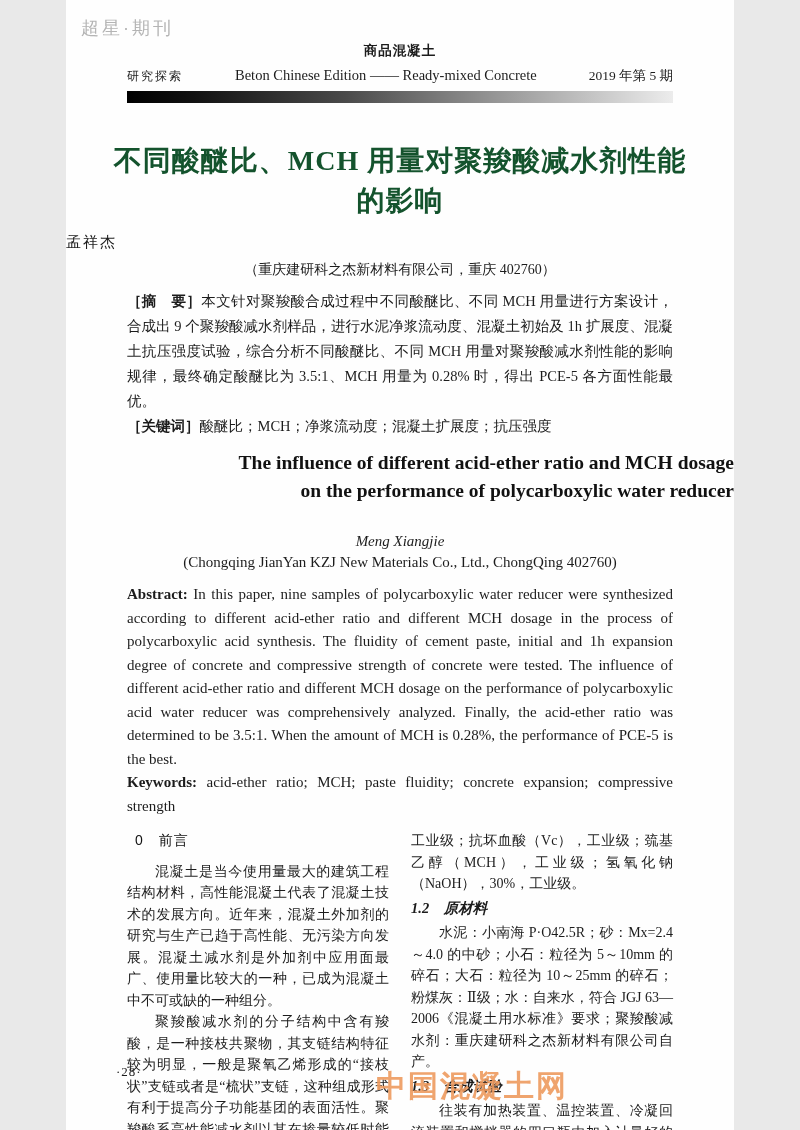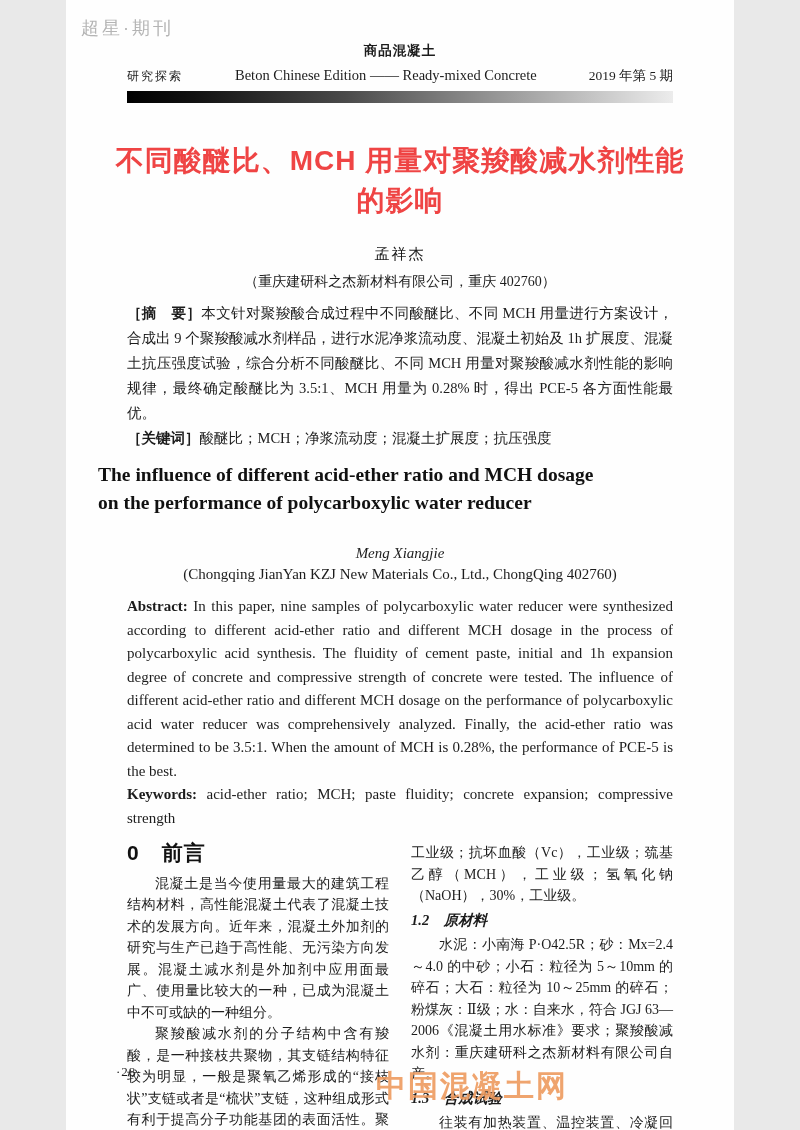--- a/index.html
+++ b/index.html
@@ -20,39 +20,39 @@
   .header{margin:42px 61px 0 61px;}
   .h-journal-cn{text-align:center;font-size:13.5px;font-weight:600;letter-spacing:1px;}
   .h-row{display:flex;justify-content:space-between;align-items:baseline;margin-top:7px;}
   .h-section{font-size:12px;letter-spacing:2px;}
   .h-journal-en{font-size:14.5px;}
   .h-issue{font-size:13.5px;}
   .h-bar{height:12px;margin-top:6px;
     background:linear-gradient(90deg,#000 0%,#111 12%,#4a4a4a 40%,#8f8f8f 65%,#c4c4c4 85%,#ececec 100%);}
   .title-cn{
     margin:38px 40px 0 40px;text-align:center;
-    font-family:Liberation Sans, sans-serif;
-    font-size:28px;font-weight:700;letter-spacing:1px;line-height:40px;color:#ef4444;
+    font-family:Liberation Serif, serif;
+    font-size:28px;font-weight:700;letter-spacing:1px;line-height:40px;color:#14532d;
   }
-  .author-cn{margin-top:24px;text-align:center;font-size:15px;letter-spacing:2px;}
+  .author-cn{margin-top:12px;font-size:15px;letter-spacing:2px;}
   .affil-cn{margin-top:9px;text-align:center;font-size:14px;}
   .abstract-cn{margin:10px 61px 0 61px;font-size:14.5px;line-height:25px;text-align:justify;}
   .abstract-cn .lbl,.keywords-cn .lbl{font-family:"Liberation Sans","DejaVu Sans",sans-serif;font-weight:700;}
   .keywords-cn{margin:0 61px 0 61px;font-size:14.5px;line-height:25px;text-align:justify;}
-  .title-en{margin:10px 0 16px 0;text-align:left;font-size:19.5px;font-weight:700;line-height:28px;color:#111;padding-left:32px;}
+  .title-en{margin:10px 0 16px 0;text-align:right;font-size:19.5px;font-weight:700;line-height:28px;color:#111;padding-left:32px;}
   .author-en{margin-top:28px;text-align:center;font-size:15px;font-style:italic;}
   .affil-en{margin-top:4px;text-align:center;font-size:15px;}
   .abstract-en{margin:12px 61px 0 61px;font-size:15px;line-height:23.5px;text-align:justify;}
   .abstract-en .lbl,.keywords-en .lbl{font-weight:700;}
   .keywords-en{margin:0 61px 0 61px;font-size:15px;line-height:23.5px;text-align:justify;}
   .columns{margin:12px 61px 0 61px;display:flex;gap:22px;}
   .col{flex:1;min-width:0;font-size:14px;line-height:21.5px;text-align:justify;}
   .col h2{
     font-family:"Liberation Sans","DejaVu Sans",sans-serif;
-    font-size:21px;font-weight:700;margin:0 0 9px 0;letter-spacing:1px;color:#111;
+    font-size:14px;font-weight:400;margin:0 0 9px 8px;letter-spacing:1px;color:#111;
   }
   .col h2.later{margin-top:10px;}
   .col h3{font-size:14.5px;font-style:italic;font-weight:600;margin:3px 0 3px 0;}
   .bp{margin:0;text-indent:2em;}
   .bp.noindent{text-indent:0;}
   sup.ref{font-size:9px;line-height:0;}
   .page-num{position:absolute;left:50px;top:1064px;font-size:13px;letter-spacing:1px;text-align:right;}
   .site-watermark{
     position:absolute;left:310px;top:1066px;
     font-family:"Liberation Sans","DejaVu Sans",sans-serif;

